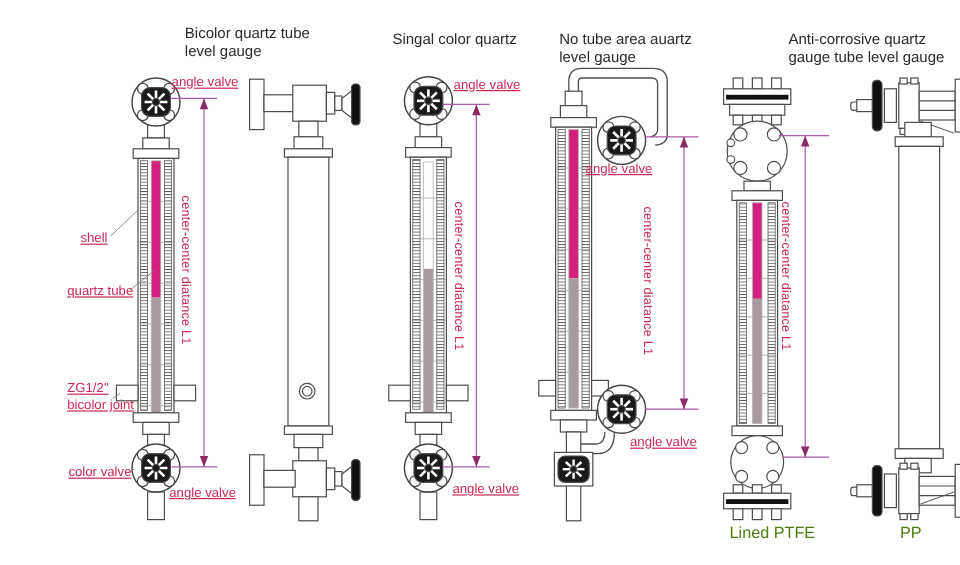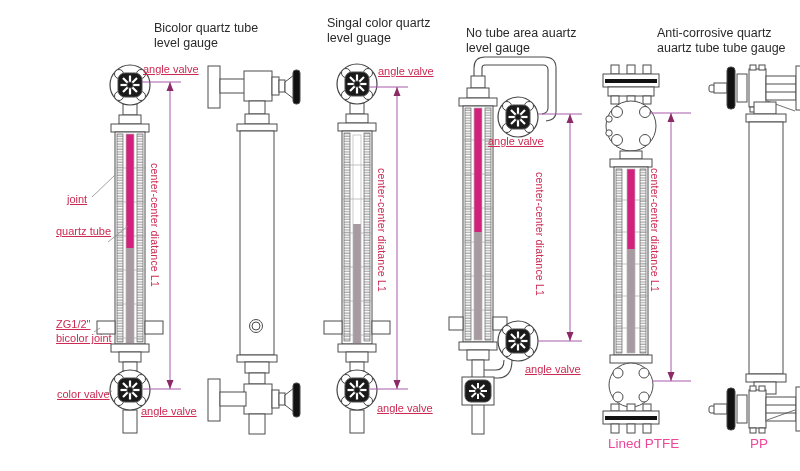--- a/index.html
+++ b/index.html
@@ -3,21 +3,21 @@
 <meta charset="utf-8">
 <style>
   html,body{margin:0;padding:0;background:#fff;}
   #stage{position:relative;width:800px;height:471px;background:#fff;overflow:hidden;
          font-family:"Liberation Sans",sans-serif;margin-left:48px;}
   #art{position:absolute;left:0;top:0;}
   .title{position:absolute;color:#2a2a2a;font-size:12.5px;line-height:15px;white-space:nowrap;}
   .rlbl{position:absolute;color:#cc2a52;font-size:11px;line-height:14px;white-space:nowrap;text-decoration:underline;}
   .vlbl{position:absolute;writing-mode:vertical-rl;text-orientation:mixed;
         color:#cc2a52;font-size:10.5px;letter-spacing:.2px;white-space:nowrap;}
-  .mlbl{position:absolute;color:#ec4899;font-size:13.5px;white-space:nowrap;}
+  .mlbl{position:absolute;color:#4d7c0f;font-size:13.5px;white-space:nowrap;}
 </style>
 </head>
 <body>
 
 <div id="stage">
 
 <svg id="art" width="800" height="471" viewBox="0 0 800 471">
   <defs>
     <pattern id="grad" width="6" height="2.6" patternUnits="userSpaceOnUse">
       <line x1="0" y1="1" x2="6" y2="1" stroke="#5a5a5a" stroke-width="0.7"></line>
@@ -285,36 +285,35 @@
         <polygon points="623,381 619.5,372 626.5,372"></polygon>
     <polygon points="773,89 769.5,98 776.5,98"></polygon>
         <polygon points="773,408 769.5,399 776.5,399"></polygon>
   </g>
 </svg>
 
   <div class="title" style="left:106px;top:21px">
     <div>Bicolor quartz tube</div>
     <div>level gauge</div>
   </div>
-  <div class="title" style="left:279px;top:16px">
+  <div class="title" style="left:279px;top:26px">
     <div>Singal color quartz</div>
-    <div>level guage</div>
   </div>
   <div class="title" style="left:418px;top:26px">
     <div>No tube area auartz</div>
     <div>level gauge</div>
   </div>
   <div class="title" style="left:609px;top:26px">
     <div>Anti-corrosive quartz</div>
-    <div>auartz tube tube gauge</div>
+    <div>gauge tube level gauge</div>
   </div>
 
   <div class="rlbl" style="left:95px;top:62px">angle valve</div>
-  <div class="rlbl" style="left:19px;top:192px">joint</div>
-  <div class="rlbl" style="left:8px;top:224px">quartz tube</div>
+  <div class="rlbl" style="left:19px;top:192px">shell</div>
+  <div class="rlbl" style="left:8px;top:236px">quartz tube</div>
   <div class="rlbl" style="left:8px;top:317px">
     <div>ZG1/2"</div>
     <div>bicolor joint</div>
   </div>
   <div class="rlbl" style="left:9px;top:387px">color valve</div>
   <div class="rlbl" style="left:93px;top:404px">angle valve</div>
   <div class="rlbl" style="left:330px;top:64px">angle valve</div>
   <div class="rlbl" style="left:329px;top:401px">angle valve</div>
   <div class="rlbl" style="left:440px;top:134px">angle valve</div>
   <div class="rlbl" style="left:477px;top:362px">angle valve</div>

